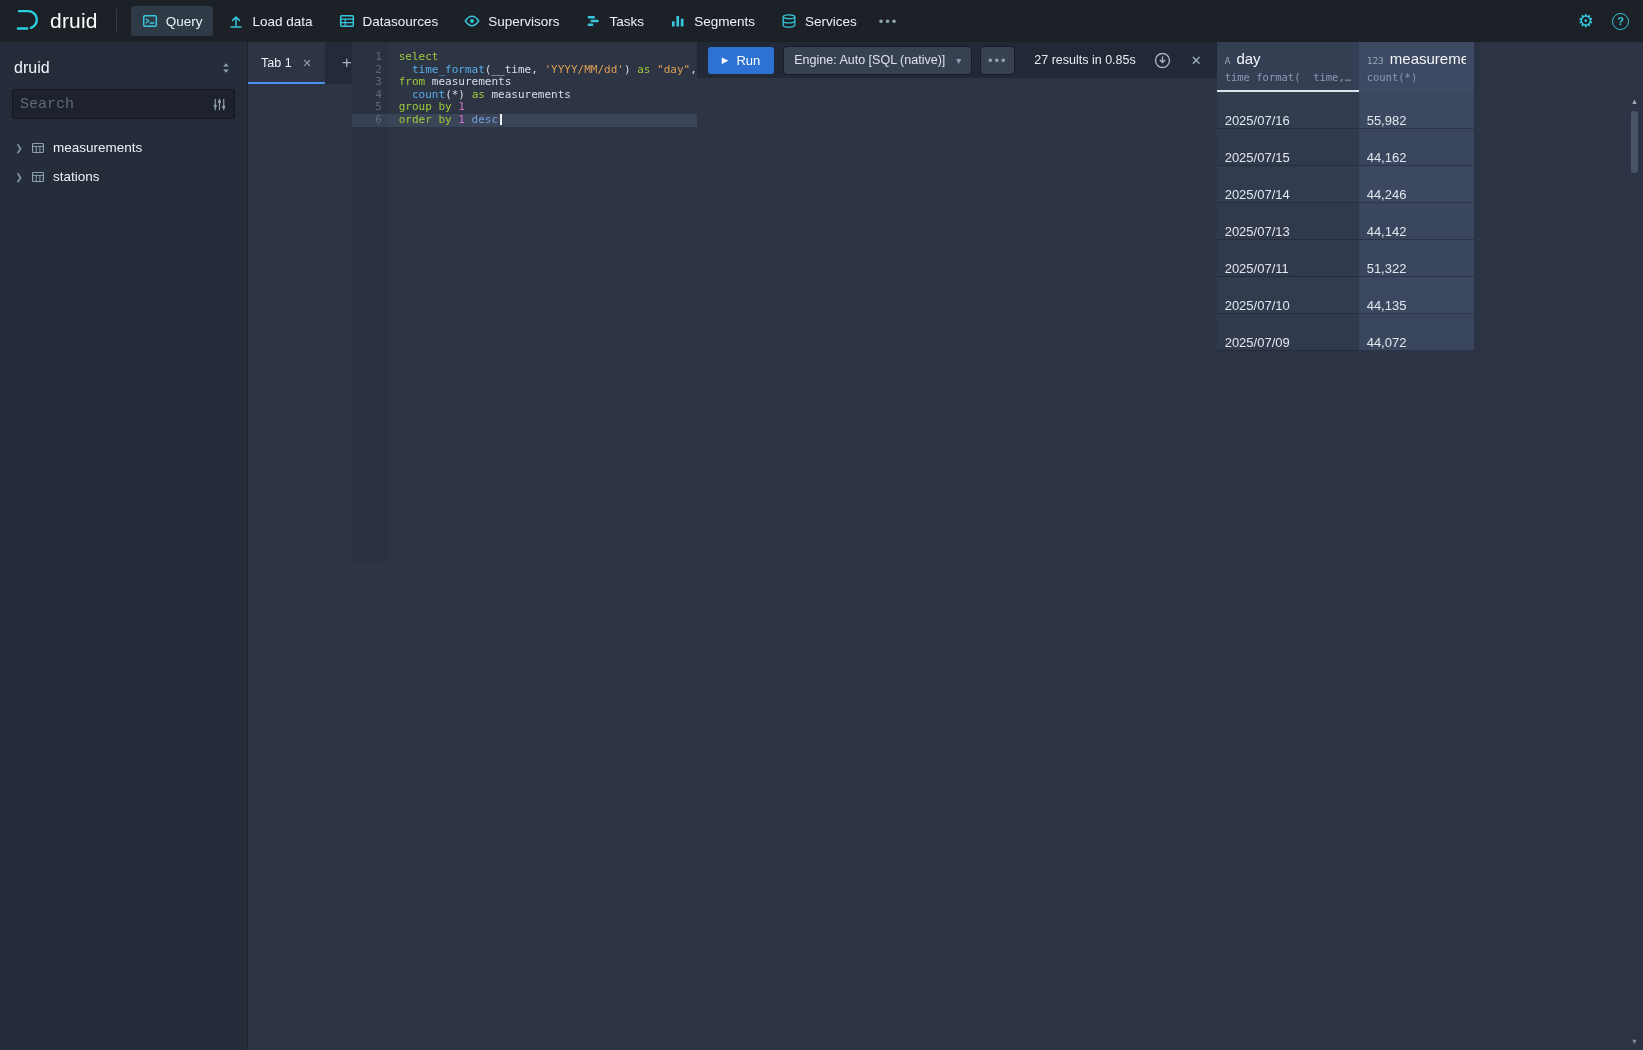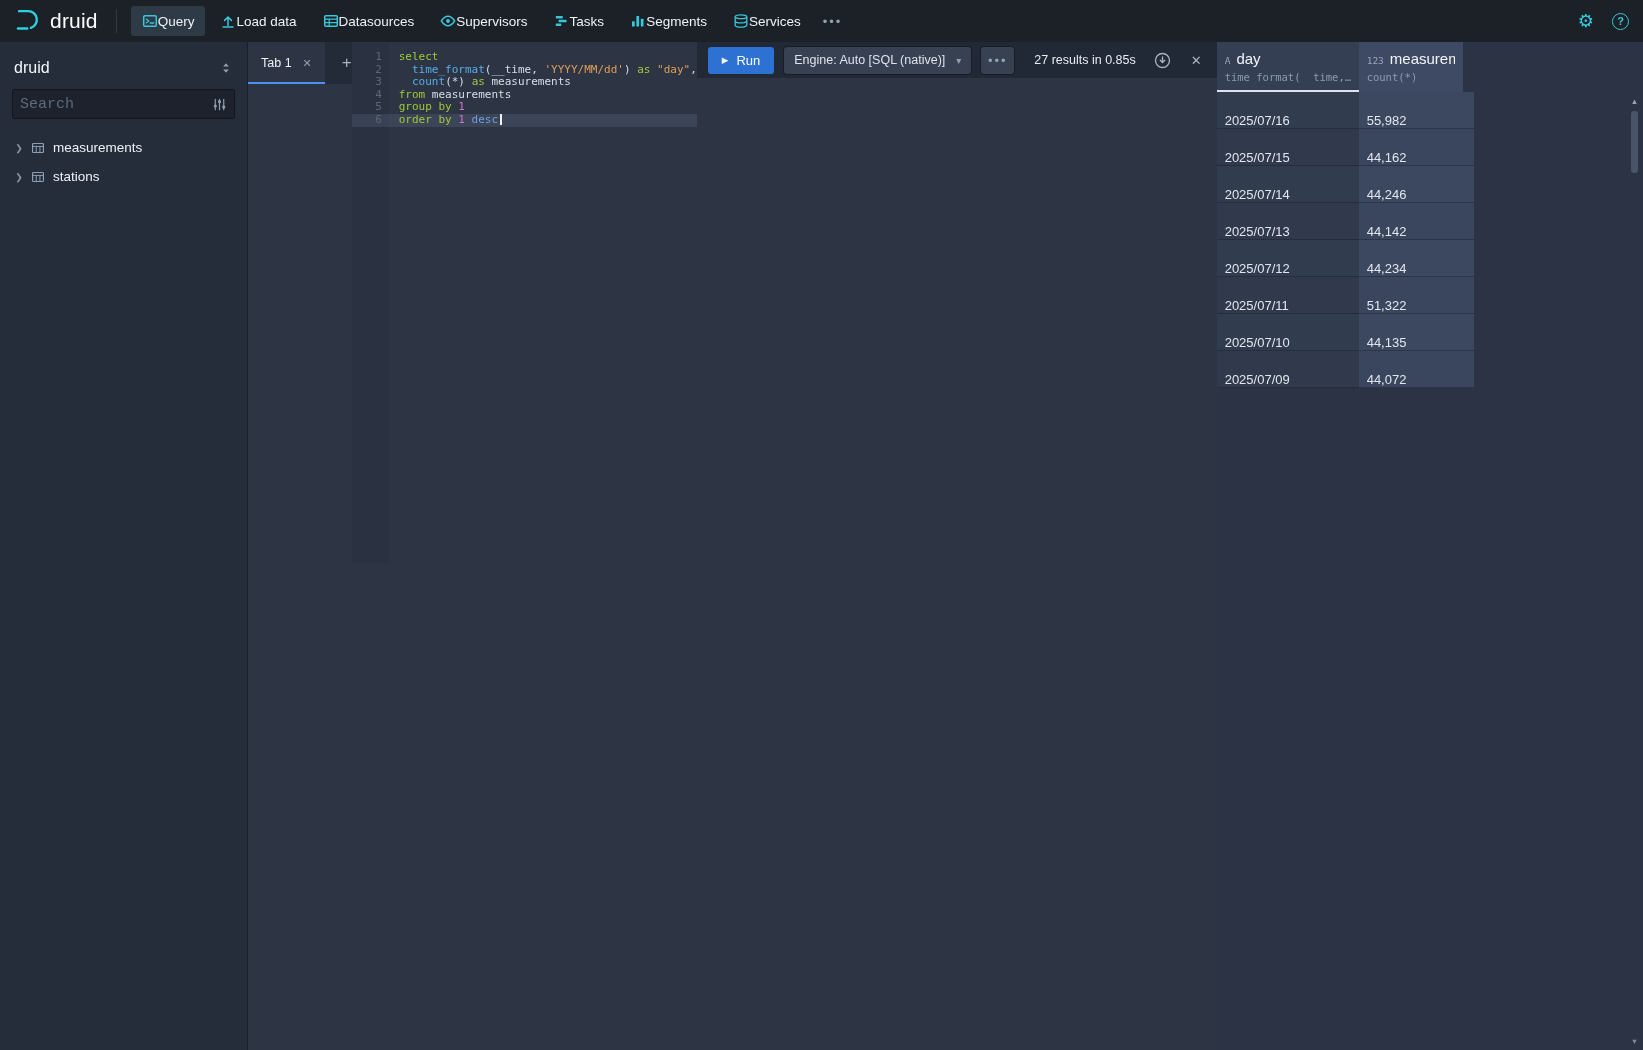--- a/index.html
+++ b/index.html
@@ -5,21 +5,21 @@
   *{box-sizing:border-box;margin:0;padding:0}
   html,body{width:1643px;height:1050px;overflow:hidden}
   body{background:#2c3344;font-family:"Liberation Sans",sans-serif;color:#dfe3ea;font-size:13px}
 
   
   .topnav{height:42px;background:#1b2127;display:flex;align-items:center;padding:0 14px;gap:2px}
   .brand{display:flex;align-items:center;gap:9px;margin-right:4px}
   .brand-name{font-size:21px;color:#fff;letter-spacing:.2px}
   .vdiv{width:1px;height:24px;background:#333a44;margin:0 12px}
   .nav-items{display:flex;align-items:center;gap:4px}
-  .nav-item{display:flex;align-items:center;height:30px;padding:0 11px;border-radius:3px;font-size:13.5px;color:#edf2f6;cursor:pointer;white-space:nowrap}
+  .nav-item{display:flex;align-items:center;gap:8px;height:30px;padding:0 11px;border-radius:3px;font-size:13.5px;color:#edf2f6;cursor:pointer;white-space:nowrap}
   .nav-item.active{background:#2e3a45}
   .nav-ic{display:flex}
   .nav-ic svg{display:block}
   .more-dots{color:#8ea3b0;font-size:13px;letter-spacing:2px}
   .nav-more{padding:0 9px}
   .spacer{flex:1}
   .gear{font-size:18px;color:#36c7db;margin-right:16px;cursor:pointer;line-height:1}
   .help{width:17px;height:17px;border-radius:50%;border:1.6px solid #36c7db;color:#36c7db;font-size:11px;font-weight:bold;display:inline-flex;align-items:center;justify-content:center;cursor:pointer}
 
   
@@ -76,21 +76,21 @@
   .dl{display:flex;margin:0 4px 0 8px;cursor:pointer}
   .x{color:#a9b5c4;font-size:13px;margin:0 4px 0 6px;cursor:pointer}
 
   .gap{height:14px;flex:none;background:#1d2330}
 
   
   .results{flex:1;background:#2c3344;position:relative;min-height:0}
   .t-head{display:flex}
   .th{height:50px;padding:8px 8px 0 8px;cursor:pointer}
   .th.c0{width:142px;background:#343f54;border-bottom:2px solid #dde3ea}
-  .th.c1{width:104px;background:#3e4a63}
+  .th.c1{width:115px;background:#3e4a63}
   .th-top{display:flex;align-items:baseline;gap:6px}
   .th-type{font-family:"DejaVu Sans Mono",monospace;font-size:9.5px;color:#97a5ba}
   .th-name{font-size:15px;color:#f2f5f9;white-space:nowrap;overflow:hidden}
   .th-expr{margin-top:4px;font-family:"DejaVu Sans Mono",monospace;font-size:10.5px;color:#8c9bb2;white-space:nowrap;overflow:hidden}
   .t-row{display:flex;height:37px;line-height:36px}
   .t-cell{padding:11px 8px;font-size:13px;color:#e2e7ee;border-bottom:1px solid rgba(16,22,32,.35);white-space:nowrap;overflow:hidden;cursor:default}
   .t-cell.c0{width:142px}
   .t-cell.c1{width:115px}
   .t-row.odd .c0{background:#323c4f}
   .t-row.odd .c1{background:#3c4860}
@@ -256,22 +256,22 @@
           <div class="gl">1</div>
           <div class="gl">2</div>
           <div class="gl">3</div>
           <div class="gl">4</div>
           <div class="gl">5</div>
           <div class="gl hl">6</div>
         </div>
       <div class="codecol">
           <div class="line"><span class="tk-kw">select</span></div>
           <div class="line"><span class="tk-pl">  </span><span class="tk-fn">time_format</span><span class="tk-pl">(</span><span class="tk-id">__time</span><span class="tk-pl">, </span><span class="tk-str">'YYYY/MM/dd'</span><span class="tk-pl">) </span><span class="tk-kw">as</span><span class="tk-pl"> </span><span class="tk-str">"day"</span><span class="tk-pl">,</span></div>
+          <div class="line"><span class="tk-kw">from</span><span class="tk-pl"> measurements</span></div>
           <div class="line"><span class="tk-pl">  </span><span class="tk-fn">count</span><span class="tk-pl">(*) </span><span class="tk-kw">as</span><span class="tk-pl"> measurements</span></div>
-          <div class="line"><span class="tk-kw">from</span><span class="tk-pl"> measurements</span></div>
           <div class="line"><span class="tk-kw">group by</span><span class="tk-pl"> </span><span class="tk-num">1</span></div>
           <div class="line hl"><span class="tk-kw">order by</span><span class="tk-pl"> </span><span class="tk-num">1</span><span class="tk-pl"> </span><span class="tk-kw2">desc</span><span class="cursor"></span></div>
         </div>
     </div>
 
     <div class="runbar">
       <button class="run-btn">
         <span class="play">▶</span>
         <span>Run</span>
       </button>
@@ -323,24 +323,20 @@
             <div class="t-cell c1">44,162</div>
           </div>
           <div class="t-row odd">
             <div class="t-cell c0">2025/07/14</div>
             <div class="t-cell c1">44,246</div>
           </div>
           <div class="t-row even">
             <div class="t-cell c0">2025/07/13</div>
             <div class="t-cell c1">44,142</div>
           </div>
-          <div class="t-row odd">
-            <div class="t-cell c0">2025/07/12</div>
-            <div class="t-cell c1">44,234</div>
-          </div>
           <div class="t-row even">
             <div class="t-cell c0">2025/07/11</div>
             <div class="t-cell c1">51,322</div>
           </div>
           <div class="t-row odd">
             <div class="t-cell c0">2025/07/10</div>
             <div class="t-cell c1">44,135</div>
           </div>
           <div class="t-row even">
             <div class="t-cell c0">2025/07/09</div>

